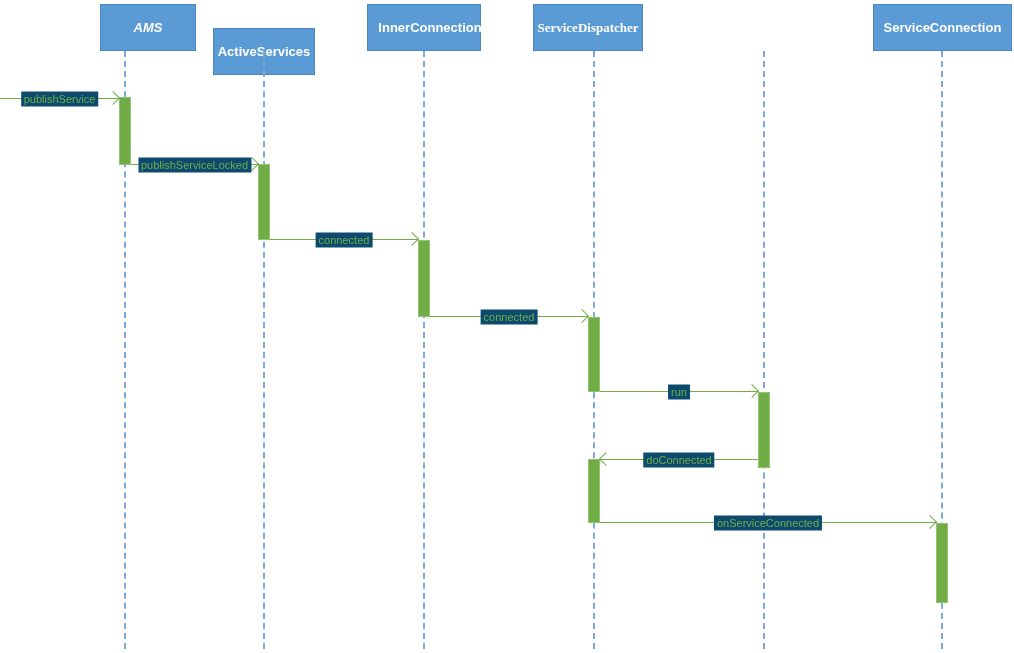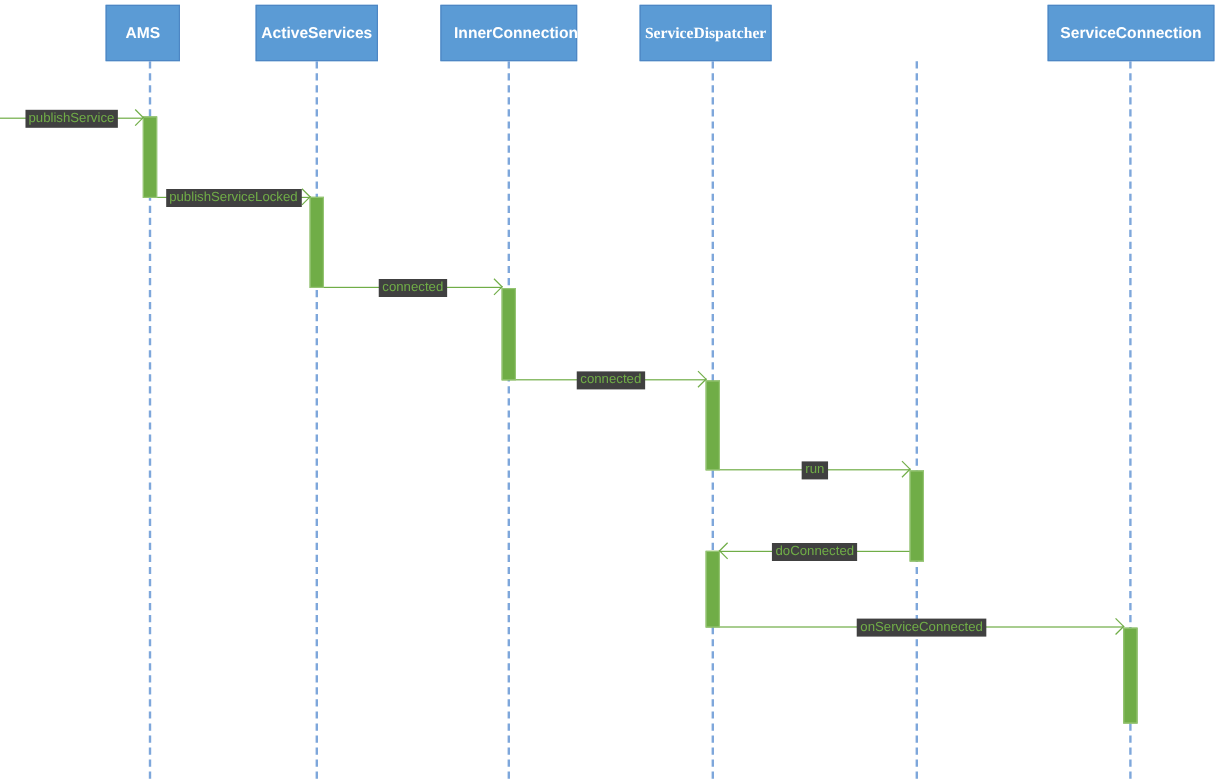--- a/index.html
+++ b/index.html
@@ -26,40 +26,40 @@
     background:#70AD47; border:1px solid #94c472;
   }
   
   .msg { position:absolute; height:0; }
   .msg .wire {
     position:absolute; left:0; right:0; top:-1px;
     border-top:1.5px solid #70AD47;
   }
   .msg .lbl {
     position:absolute; left:50%; top:0; transform:translate(-50%,-50%);
-    background:#404040; padding:0 3px; font-size:11px; line-height:15px;
+    background:#0c4a6e; padding:0 3px; font-size:11px; line-height:15px;
     color:#70AD47; white-space:nowrap;
   }
   .chev { position:absolute; width:10px; height:10px; top:-6px; box-sizing:border-box; }
   .chev.right {
     right:1px; border-top:1.7px solid #70AD47; border-right:1.7px solid #70AD47;
     transform:rotate(45deg);
   }
   .chev.left {
     left:1px; border-bottom:1.7px solid #70AD47; border-left:1.7px solid #70AD47;
     transform:rotate(45deg);
   }
 </style>
 </head>
 <body>
 
 <div class="canvas">
 
-  <div class="head" style="left:88px;  width:62px;">AMS</div>
-  <div class="head" style="left:213px; width:102px;">ActiveServices</div>
+  <div class="head" style="left:100px;  width:96px;font-style:italic;">AMS</div>
+  <div class="head" style="left:213px; width:102px;margin-top:24px;">ActiveServices</div>
   <div class="head" style="left:367px; width:114px;padding-left:12px;">InnerConnection</div>
   <div class="head" style="left:533px; width:110px;font-family:Liberation Serif, serif;">ServiceDispatcher</div>
   <div class="head" style="left:873px; width:139px;text-align:center;">ServiceConnection</div>
 
   <div class="lifeline" style="left:124px;"></div>
   <div class="lifeline" style="left:263px;"></div>
   <div class="lifeline" style="left:423px;"></div>
   <div class="lifeline" style="left:593px;"></div>
   <div class="lifeline" style="left:763px;"></div>
   <div class="lifeline" style="left:941px;"></div>

